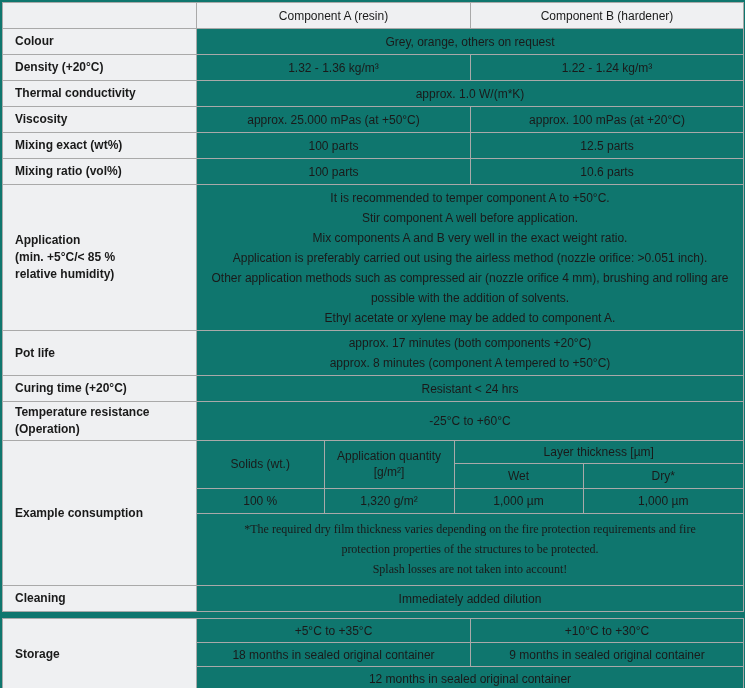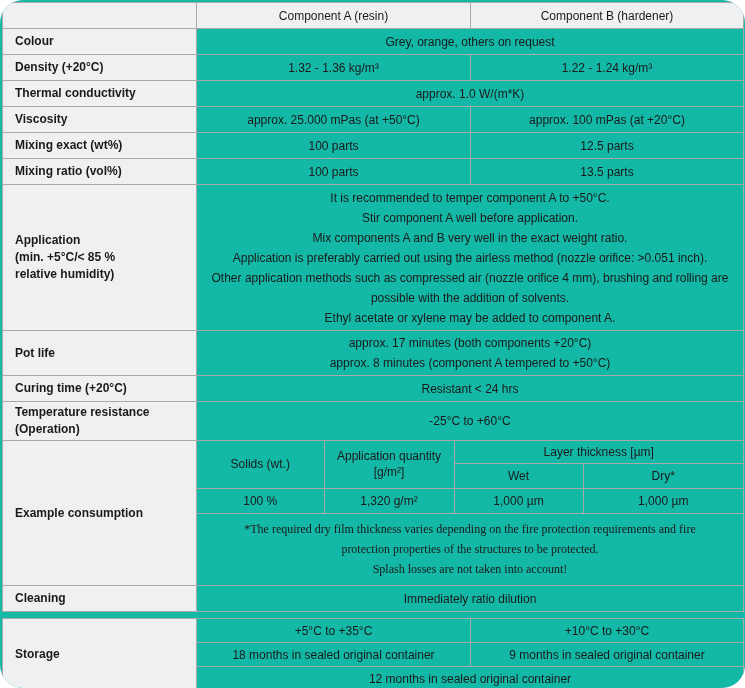--- a/index.html
+++ b/index.html
@@ -7,22 +7,21 @@
   body {
     font-family: "Liberation Sans", sans-serif;
     font-size: 12px;
     color: #1a1a1a;
   }
   .page {
     width: 745px;
     height: 688px;
     overflow: hidden;
     padding: 2px 2px 0 2px;
-    background: #14b8a6;
-    border-radius: 23px;
+    background: #0f766e;
   }
   table {
     border-collapse: collapse;
     width: 741px;
     table-layout: fixed;
   }
   td {
     border: 1px solid #a9a9a9;
     text-align: center;
     vertical-align: middle;
@@ -102,21 +101,21 @@
 
     <tr class="h26">
       <td class="label">Mixing exact (wt%)</td>
       <td>100 parts</td>
       <td>12.5 parts</td>
     </tr>
 
     <tr class="h26">
       <td class="label">Mixing ratio (vol%)</td>
       <td>100 parts</td>
-      <td>13.5 parts</td>
+      <td>10.6 parts</td>
     </tr>
 
     <tr class="h146">
       <td class="label">Application
 (min. +5°C/&lt; 85 %
 relative humidity)</td>
       <td colspan="2" class="multiline">
         <div>It is recommended to temper component A to +50°C.</div>
         <div>Stir component A well before application.</div>
         <div>Mix components A and B very well in the exact weight ratio.</div>
@@ -180,21 +179,21 @@
               <div>Splash losses are not taken into account!</div>
             </td>
           </tr>
         </tbody>
             </table>
       </td>
     </tr>
 
     <tr class="h26">
       <td class="label">Cleaning</td>
-      <td colspan="2">Immediately ratio dilution</td>
+      <td colspan="2">Immediately added dilution</td>
     </tr>
   </tbody>
     </table>
 
   <div class="gap"></div>
 
   <table>
     <colgroup>
       <col style="width:194px">
         <col style="width:274px">

